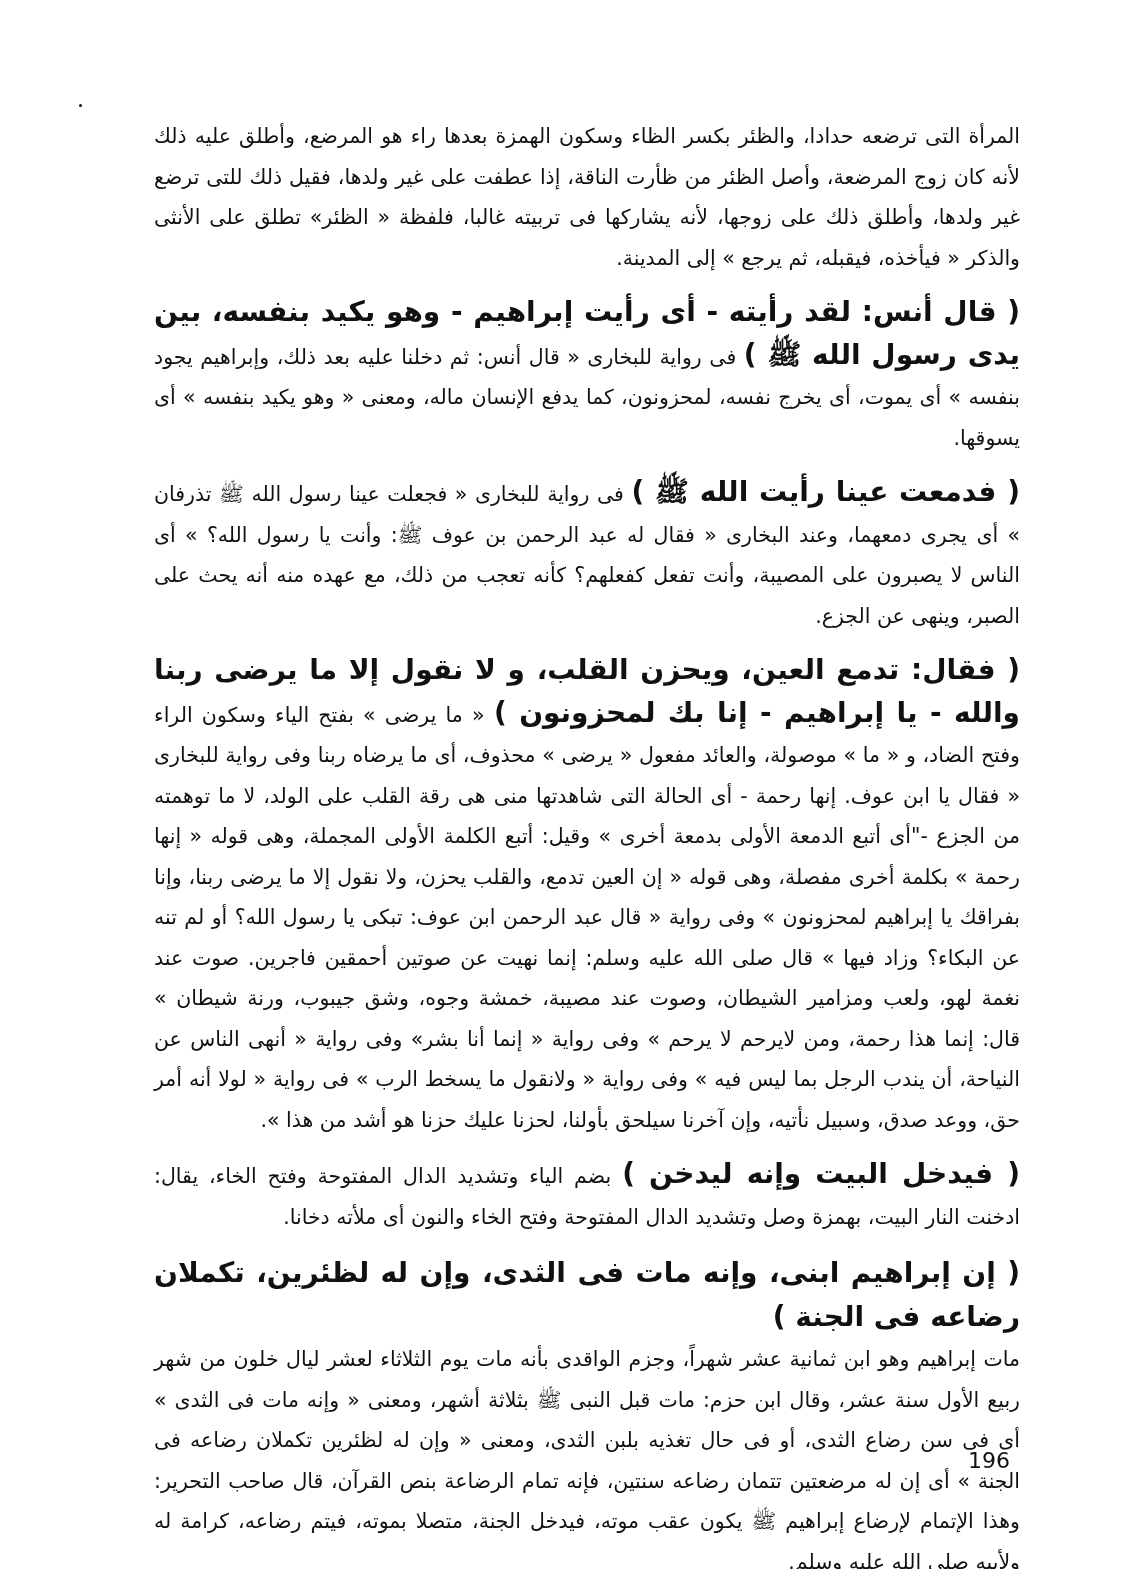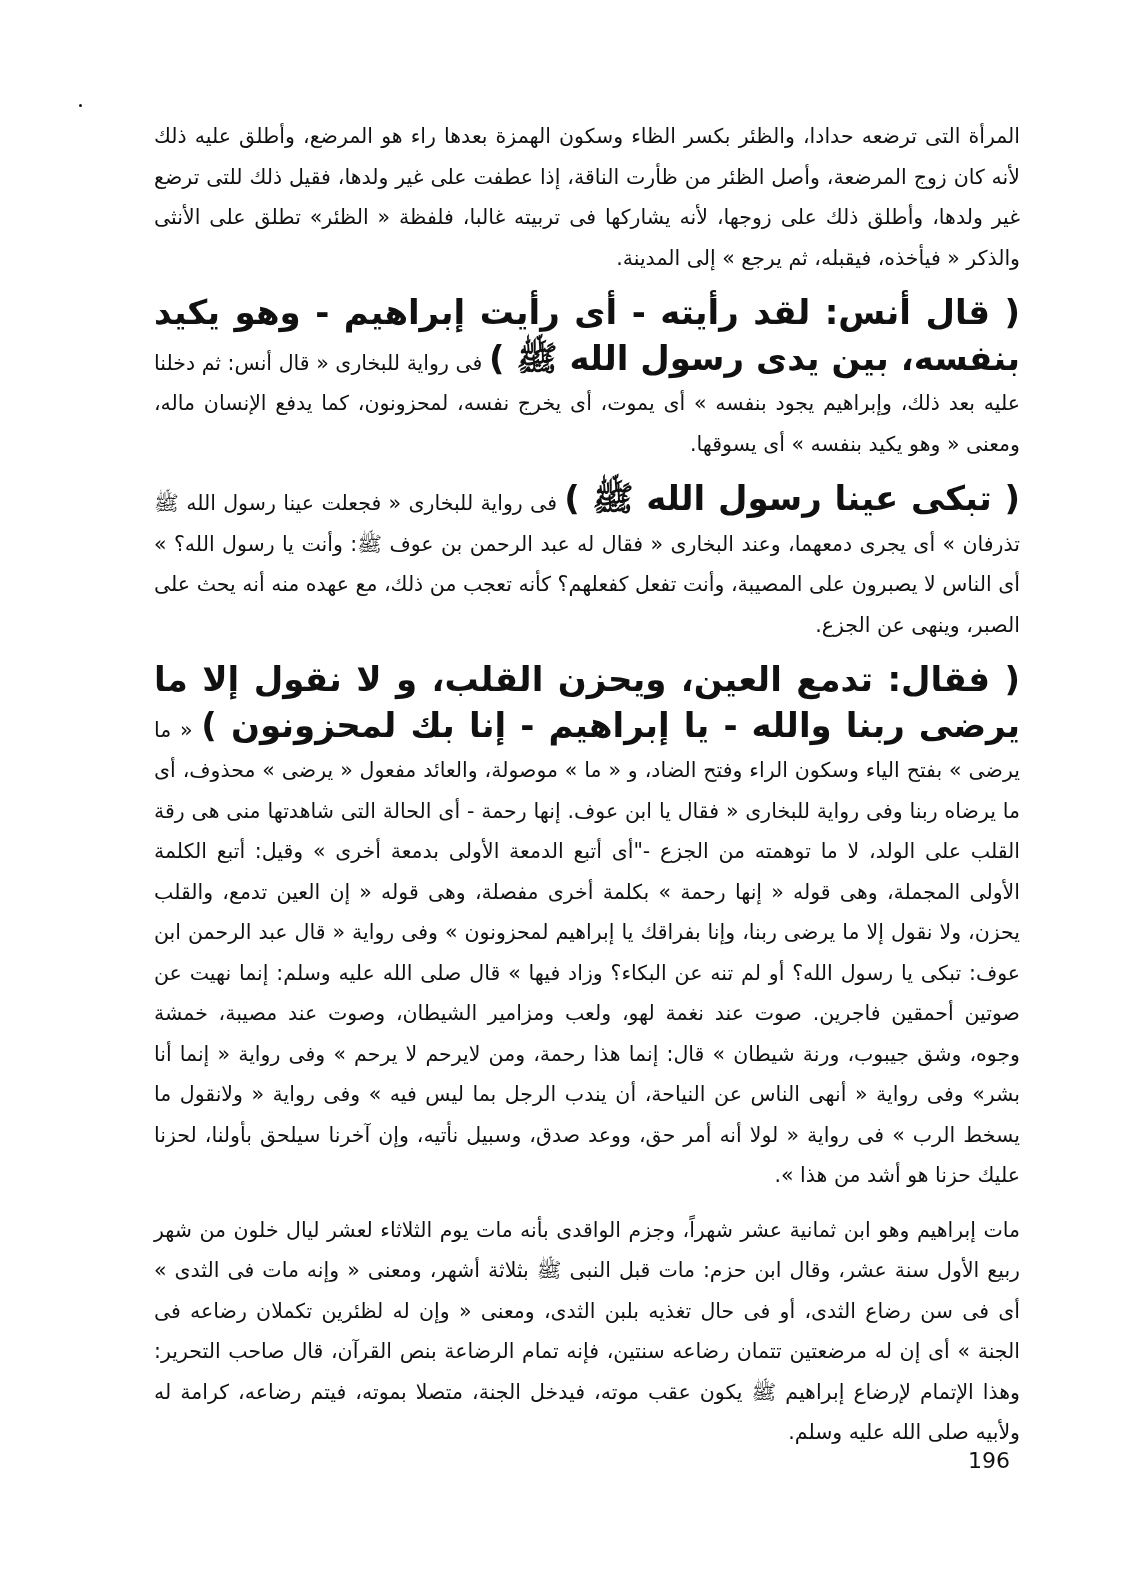--- a/index.html
+++ b/index.html
@@ -3,49 +3,54 @@
   <meta charset="utf-8">
   <style>
     html, body { margin: 0; padding: 0; background: #ffffff; }
     body { width: 1139px; height: 1569px; position: relative; overflow: hidden; color: #111111; font-family: "DejaVu Sans", sans-serif; }
     .page { position: absolute; left: 140px; top: 102px; width: 894px; direction: rtl; text-align: justify; text-align-last: right; }
     .stray-dot { position: absolute; left: 79px; top: 104px; width: 3px; height: 3px; background: #111; border-radius: 50%; }
     p { margin: 14px; }
     .para { font-size: 20.5px; line-height: 40.5px; }
     .para + .para { margin-top: 6px; }
     .gap { margin-top: 14px !important; }
-    .hd { font-weight: bold; font-size: 34px; }
+    .hd { font-weight: bold; font-size: 28px; }
     .page-number { position: absolute; left: 968px; top: 1448px; font-size: 22px; direction: rtl; font-family: "DejaVu Sans", sans-serif; }
   </style>
 </head>
 <body>
 
 <div class="stray-dot"></div>
 
 <div class="page">
 
   <p class="para">
     <span>المرأة التى ترضعه حدادا، والظئر بكسر الظاء وسكون الهمزة بعدها راء هو المرضع، وأطلق عليه ذلك لأنه كان زوج المرضعة، وأصل الظئر من ظأرت الناقة، إذا عطفت على غير ولدها، فقيل ذلك للتى ترضع غير ولدها، وأطلق ذلك على زوجها، لأنه يشاركها فى تربيته غالبا، فلفظة « الظئر» تطلق على الأنثى والذكر « فيأخذه، فيقبله، ثم يرجع » إلى المدينة.</span>
   </p>
 
   <p class="para gap">
     <span class="hd">( قال أنس: لقد رأيته - أى رأيت إبراهيم - وهو يكيد بنفسه، بين يدى رسول الله ﷺ )</span>
     <span>فى رواية للبخارى « قال أنس: ثم دخلنا عليه بعد ذلك، وإبراهيم يجود بنفسه » أى يموت، أى يخرج نفسه، لمحزونون، كما يدفع الإنسان ماله، ومعنى « وهو يكيد بنفسه » أى يسوقها.</span>
   </p>
 
   <p class="para gap">
-    <span class="hd">( تبكى عينا رسول الله ﷺ )</span>
+    <span class="hd">( فدمعت عينا رأيت الله ﷺ )</span>
     <span>فى رواية للبخارى « فجعلت عينا رسول الله ﷺ تذرفان » أى يجرى دمعهما، وعند البخارى « فقال له عبد الرحمن بن عوف ﷺ: وأنت يا رسول الله؟ » أى الناس لا يصبرون على المصيبة، وأنت تفعل كفعلهم؟ كأنه تعجب من ذلك، مع عهده منه أنه يحث على الصبر، وينهى عن الجزع.</span>
   </p>
 
   <p class="para gap">
     <span class="hd">( فقال: تدمع العين، ويحزن القلب، و لا نقول إلا ما يرضى ربنا والله - يا إبراهيم - إنا بك لمحزونون )</span>
     <span>« ما يرضى » بفتح الياء وسكون الراء وفتح الضاد، و « ما » موصولة، والعائد مفعول « يرضى » محذوف، أى ما يرضاه ربنا وفى رواية للبخارى « فقال يا ابن عوف. إنها رحمة - أى الحالة التى شاهدتها منى هى رقة القلب على الولد، لا ما توهمته من الجزع -"أى أتبع الدمعة الأولى بدمعة أخرى » وقيل: أتبع الكلمة الأولى المجملة، وهى قوله « إنها رحمة » بكلمة أخرى مفصلة، وهى قوله « إن العين تدمع، والقلب يحزن، ولا نقول إلا ما يرضى ربنا، وإنا بفراقك يا إبراهيم لمحزونون » وفى رواية « قال عبد الرحمن ابن عوف: تبكى يا رسول الله؟ أو لم تنه عن البكاء؟ وزاد فيها » قال صلى الله عليه وسلم: إنما نهيت عن صوتين أحمقين فاجرين. صوت عند نغمة لهو، ولعب ومزامير الشيطان، وصوت عند مصيبة، خمشة وجوه، وشق جيبوب، ورنة شيطان » قال: إنما هذا رحمة، ومن لايرحم لا يرحم » وفى رواية « إنما أنا بشر» وفى رواية « أنهى الناس عن النياحة، أن يندب الرجل بما ليس فيه » وفى رواية « ولانقول ما يسخط الرب » فى رواية « لولا أنه أمر حق، ووعد صدق، وسبيل نأتيه، وإن آخرنا سيلحق بأولنا، لحزنا عليك حزنا هو أشد من هذا ».</span>
   </p>
 
+  <p class="para gap">
+    <span class="hd">( فيدخل البيت وإنه ليدخن )</span>
+    <span>بضم الياء وتشديد الدال المفتوحة وفتح الخاء، يقال: ادخنت النار البيت، بهمزة وصل وتشديد الدال المفتوحة وفتح الخاء والنون أى ملأته دخانا.</span>
+  </p>
 
   <p class="para gap">
+    <span class="hd" style="display:block; line-height:44px;">( إن إبراهيم ابنى، وإنه مات فى الثدى، وإن له لظئرين، تكملان رضاعه فى الجنة )</span>
     <span>مات إبراهيم وهو ابن ثمانية عشر شهراً، وجزم الواقدى بأنه مات يوم الثلاثاء لعشر ليال خلون من شهر ربيع الأول سنة عشر، وقال ابن حزم: مات قبل النبى ﷺ بثلاثة أشهر، ومعنى « وإنه مات فى الثدى » أى فى سن رضاع الثدى، أو فى حال تغذيه بلبن الثدى، ومعنى « وإن له لظئرين تكملان رضاعه فى الجنة » أى إن له مرضعتين تتمان رضاعه سنتين، فإنه تمام الرضاعة بنص القرآن، قال صاحب التحرير: وهذا الإتمام لإرضاع إبراهيم ﷺ يكون عقب موته، فيدخل الجنة، متصلا بموته، فيتم رضاعه، كرامة له ولأبيه صلى الله عليه وسلم.</span>
   </p>
 
 </div>
 
 <div class="page-number">196</div>
 
 </body></html>

